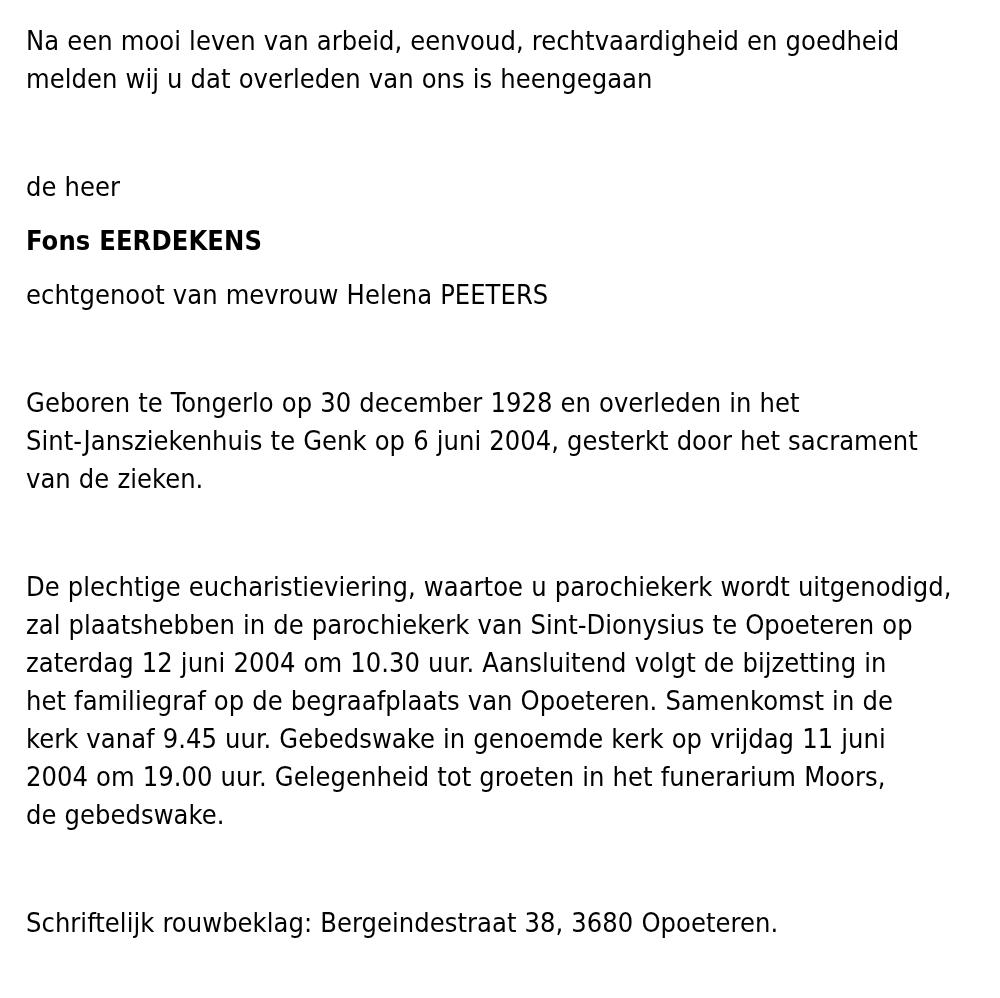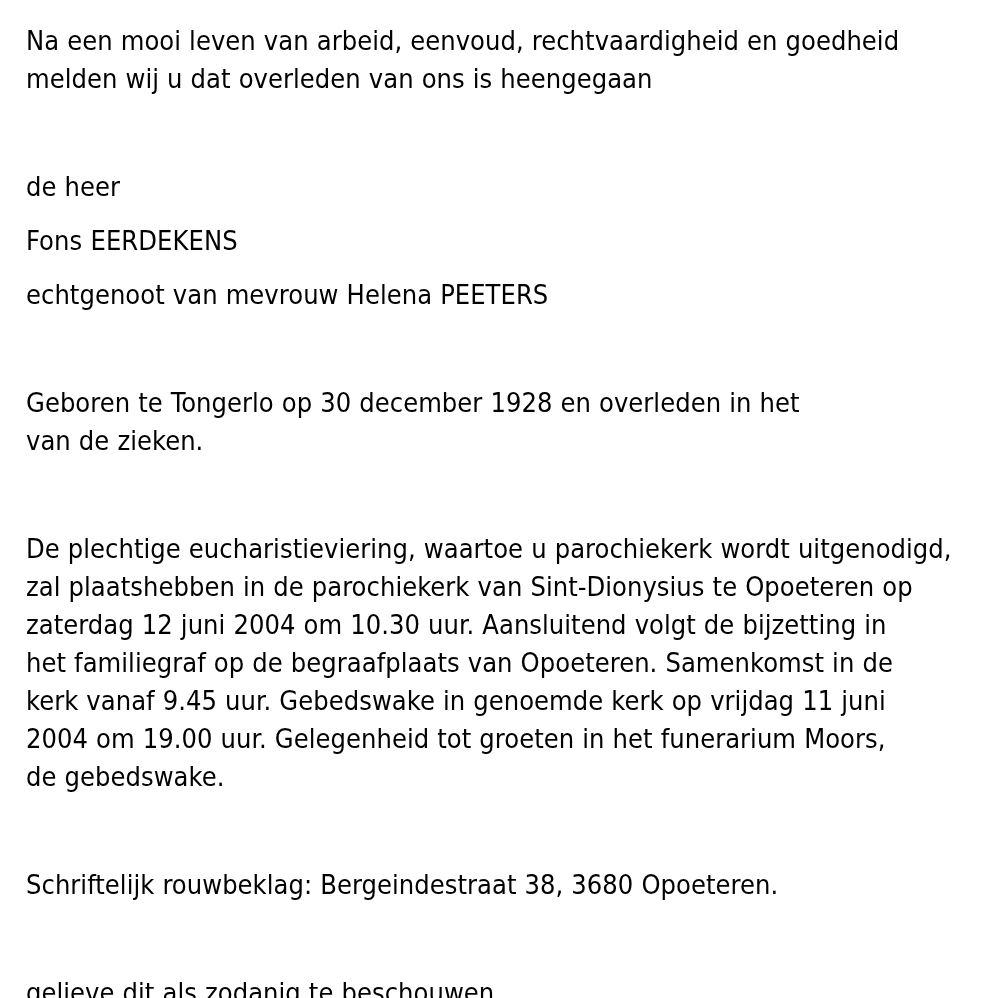--- a/index.html
+++ b/index.html
@@ -35,21 +35,21 @@
     word-spacing: 0.3px;
     text-align: left;
   }
 
   
   .gap {
     height: 38px;
   }
 
   .para.bold {
-    font-weight: 400;
+    font-weight: 700;
     letter-spacing: 0.1px;
   }
 
   
   .para .ln {
     display: block;
   }
 </style>
 </head>
 <body>
@@ -72,20 +72,21 @@
   </p>
 
   <p class="para">
     <span class="ln">echtgenoot van mevrouw Helena PEETERS</span>
   </p>
 
   <div class="gap"></div>
 
   <p class="para">
     <span class="ln">Geboren te Tongerlo op 30 december 1928 en overleden in het</span>
+    <span class="ln">Sint-Jansziekenhuis te Genk op 6 juni 2004, gesterkt door het sacrament</span>
     <span class="ln">van de zieken.</span>
   </p>
 
   <div class="gap"></div>
 
   <p class="para">
     <span class="ln">De plechtige eucharistieviering, waartoe u parochiekerk wordt uitgenodigd,</span>
     <span class="ln">zal plaatshebben in de parochiekerk van Sint-Dionysius te Opoeteren op</span>
     <span class="ln">zaterdag 12 juni 2004 om 10.30 uur. Aansluitend volgt de bijzetting in</span>
     <span class="ln">het familiegraf op de begraafplaats van Opoeteren. Samenkomst in de</span>

